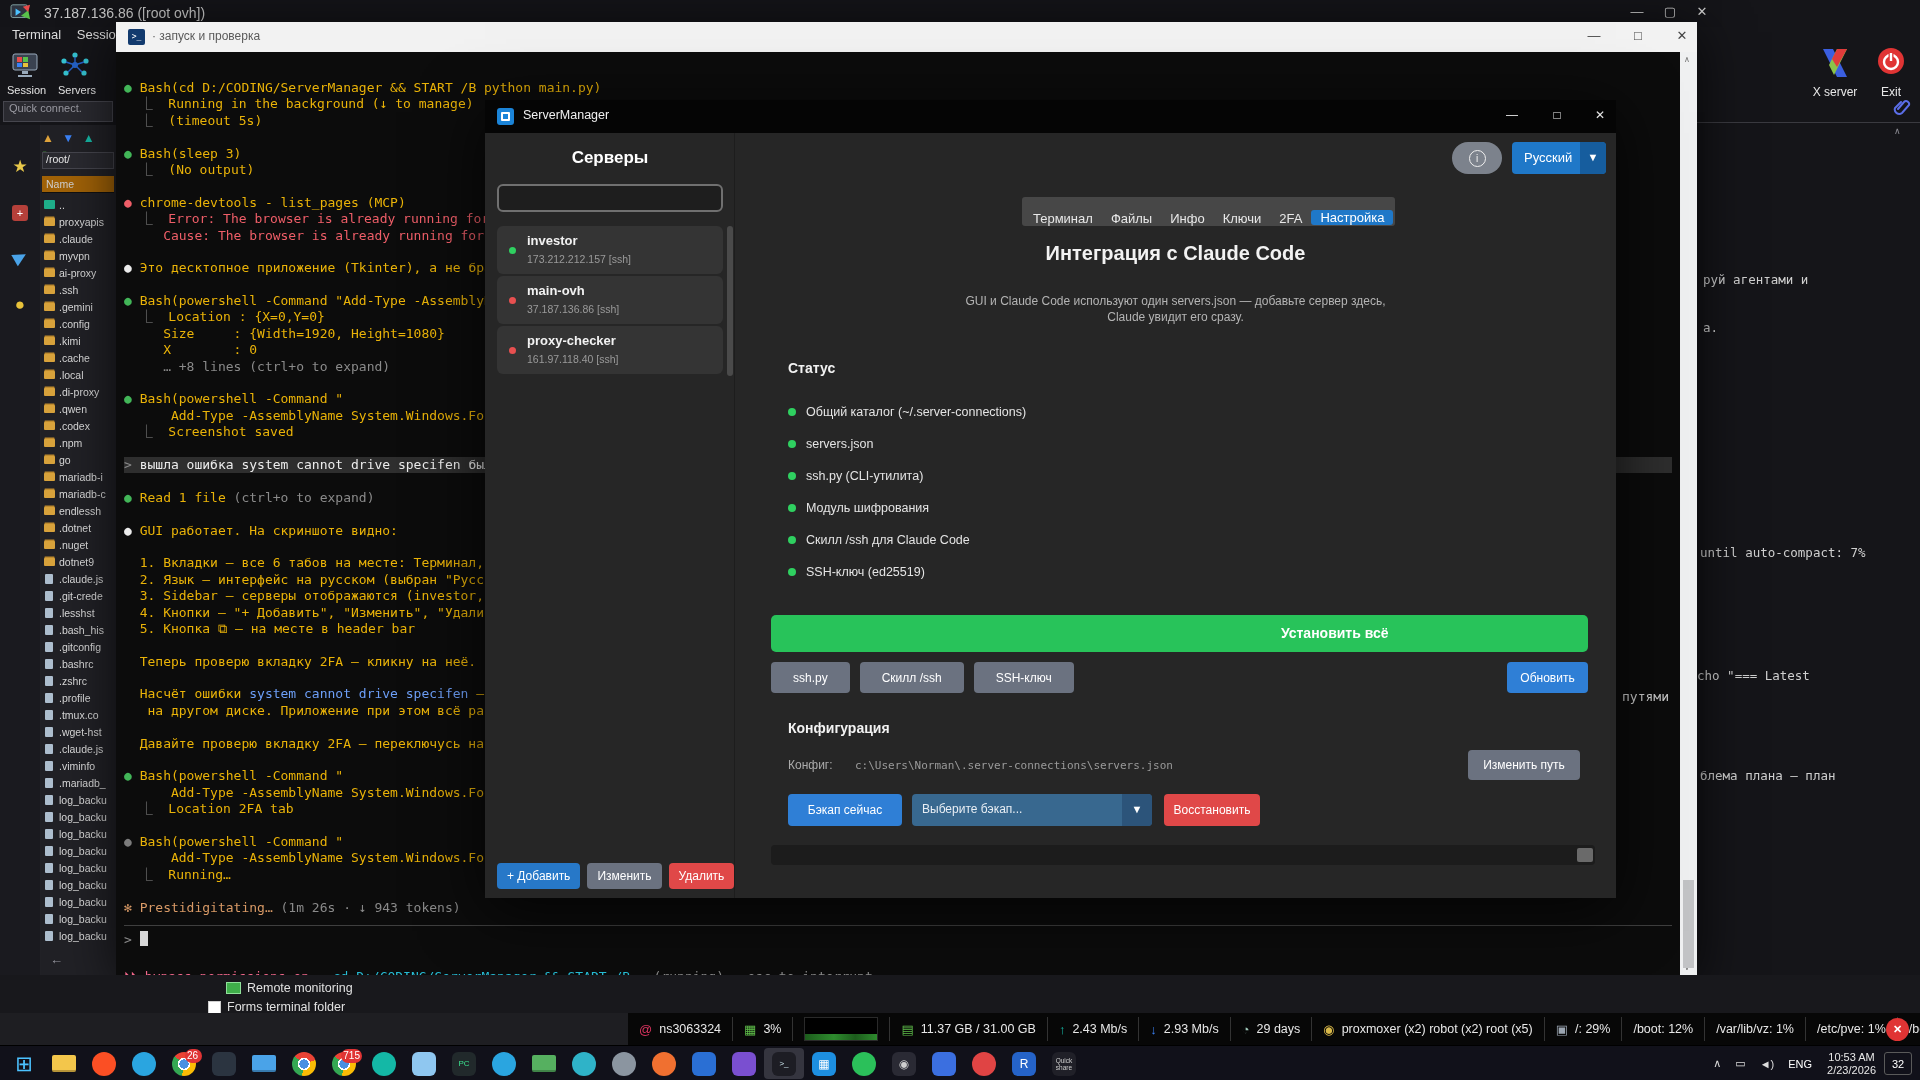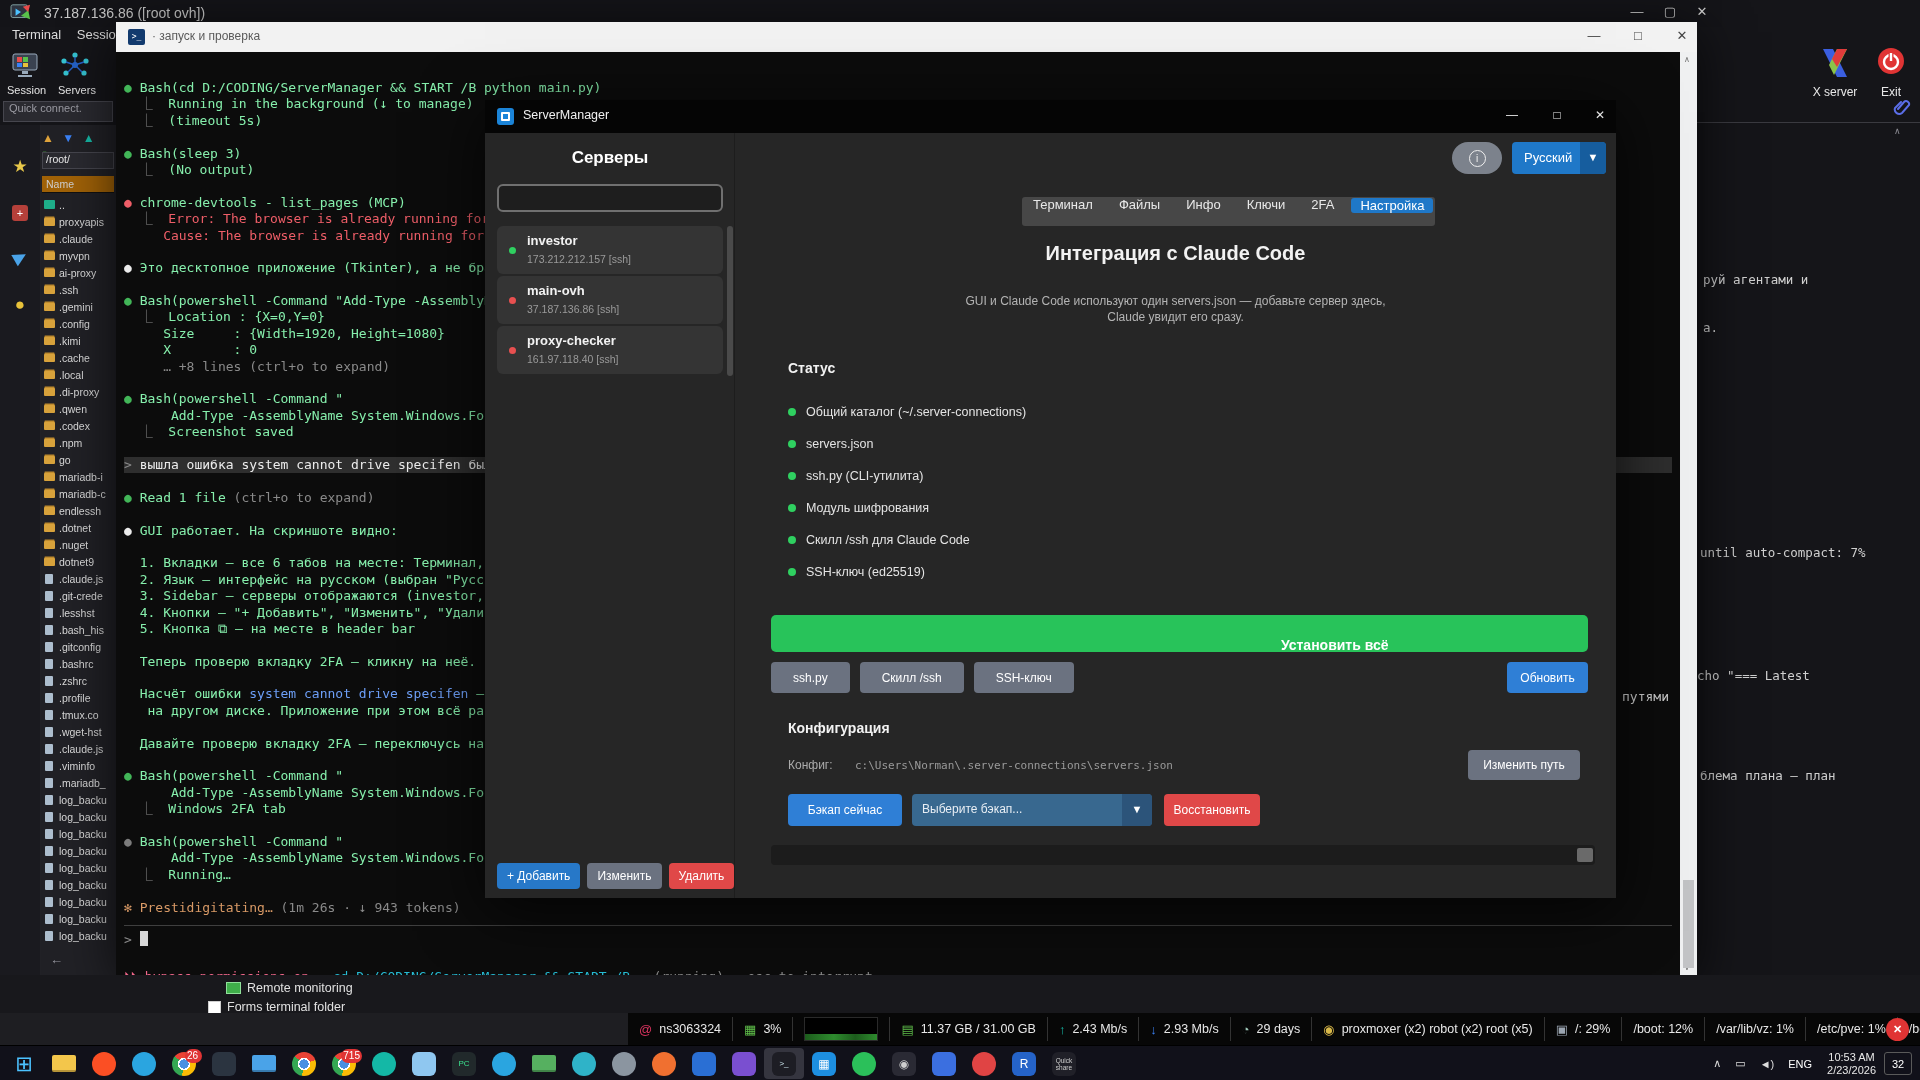--- a/index.html
+++ b/index.html
@@ -41,21 +41,21 @@
   #term-tab-title{left:36px;top:7px;color:#5a5a5a;font-size:12px;}
   .term-winbtn{top:6px;color:#444;font-size:13px;width:30px;text-align:center;}
   #term-body{left:0;top:30px;width:1564px;height:923px;background:#0c0c0c;overflow:hidden;}
   #term-scroll{left:1564px;top:30px;width:17px;height:923px;background:#eff0f1;}
   #term-scroll .arr{position:absolute;left:4px;color:#707070;font-size:8px;}
   #term-thumb{position:absolute;left:3px;top:828px;width:11px;height:88px;background:#c2c3c5;}
   #term-lines{position:absolute;left:8px;top:28px;width:1548px;}
   .tline{height:16.4px;white-space:pre;font-family:"DejaVu Sans Mono",monospace;font-size:13px;line-height:16.4px;color:#cfcfcf;}
   .tline.hl{background:#2e2e2e;}
   .c-g{color:#42b658;} .c-r{color:#ef5e68;} .c-w{color:#ececec;} .c-d{color:#8a8a8a;}
-  .c-t{color:#86efac;} .c-b{color:#6d9ff8;} .c-o{color:#d99a66;} .c-gr{color:#7c7c7c;}
+  .c-t{color:#eab308;} .c-b{color:#6d9ff8;} .c-o{color:#d99a66;} .c-gr{color:#7c7c7c;}
   .c-cy{color:#27bdd6;} .c-pk{color:#f2688c;}
   #term-sep{position:absolute;left:8px;top:873px;width:1548px;height:1px;background:#3f3f3f;}
   #term-prompt{position:absolute;left:8px;top:879px;font-size:13px;}
   #cursor-block{display:inline-block;width:8px;height:15px;background:#d8d8d8;vertical-align:-2px;margin-left:8px;}
   #term-status{position:absolute;left:8px;top:917px;font-size:13px;white-space:pre;}
   #sliver-frag{position:absolute;left:1506px;top:637px;font-size:13px;color:#cfcfcf;font-family:"DejaVu Sans Mono",monospace;}
 
   
   #sm-win{left:485px;top:100px;width:1131px;height:798px;background:#262626;box-shadow:0 12px 60px rgba(0,0,0,.75);}
   #sm-titlebar{left:0;top:0;width:100%;height:33px;background:#050505;}
@@ -76,31 +76,31 @@
   #sm-side-btns{left:12px;top:763px;width:226px;display:flex;gap:7px;}
   .sm-btn{height:26px;border-radius:4px;color:#fff;font-size:12px;display:flex;align-items:center;justify-content:center;padding:0 10px;white-space:nowrap;}
   .btn-blue{background:#2778c8;} .btn-gray{background:#6b7280;} .btn-red{background:#e04848;}
   #sm-info-pill{left:967px;top:42px;width:50px;height:32px;background:#7c828c;border-radius:16px;color:#fff;
       display:flex;align-items:center;justify-content:center;}
   #sm-info-pill .i-circ{width:15px;height:15px;border:1.5px solid #f0f0f0;border-radius:50%;font-size:10px;line-height:15px;text-align:center;color:#f0f0f0;}
   #sm-lang{left:1027px;top:42px;width:94px;height:32px;background:#1f78c8;border-radius:4px;color:#fff;font-size:13px;}
   #sm-lang-label{position:absolute;left:12px;top:8px;}
   #sm-lang-chev{position:absolute;right:0;top:0;width:26px;height:32px;background:#165d9e;border-radius:0 4px 4px 0;
       color:#fff;text-align:center;line-height:30px;font-size:11px;}
-  #sm-tabs{left:537px;top:97px;height:29px;background:#474747;border-radius:3px;display:flex;align-items:flex-start;padding:0 2px;gap:8px;}
+  #sm-tabs{left:537px;top:97px;height:29px;background:#474747;border-radius:3px;display:flex;align-items:flex-end;padding:0 2px;}
   .sm-tab{display:flex;align-items:center;padding:0 9px;color:#e8e8e8;font-size:13px;}
   .sm-tab.active{background:#1f78c8;color:#fff;border-radius:3px;margin:1px 0;}
   #sm-head{left:250px;top:142px;width:881px;text-align:center;color:#f2f2f2;font-size:20px;font-weight:bold;}
   .sm-desc{left:250px;width:881px;text-align:center;color:#b4b4b4;font-size:12px;}
   #sm-status-title{left:303px;top:260px;color:#f2f2f2;font-size:14px;font-weight:bold;}
   #sm-status-list{left:303px;top:296px;}
   .st-item{height:32px;display:flex;align-items:center;color:#e4e4e4;font-size:12.5px;}
   .st-dot{width:8px;height:8px;border-radius:50%;background:#2fd060;margin-right:10px;flex:none;}
   #sm-install{left:286px;top:515px;width:817px;height:37px;background:#28c35a;border-radius:5px;}
-  #sm-install span{position:absolute;left:69%;top:22px;transform:translateX(-50%);color:#fff;font-size:14px;font-weight:bold;}
+  #sm-install span{position:absolute;left:69%;top:10px;transform:translateX(-50%);color:#fff;font-size:14px;font-weight:bold;}
   #sm-quick{left:286px;top:562px;display:flex;gap:10px;}
   .q-btn{height:31px;background:#6b7280;border-radius:4px;color:#fff;font-size:12px;display:flex;align-items:center;justify-content:center;padding:0 22px;}
   #sm-refresh{left:1022px;top:562px;width:81px;height:31px;background:#2f7fd6;border-radius:4px;color:#fff;font-size:12px;
       display:flex;align-items:center;justify-content:center;}
   #sm-config-title{left:303px;top:620px;color:#f2f2f2;font-size:14px;font-weight:bold;}
   #sm-config-label{left:303px;top:658px;color:#ababab;font-size:12px;}
   #sm-config-path{left:370px;top:659px;color:#9a9a9a;font-size:11px;font-family:"DejaVu Sans Mono",monospace;}
   #sm-changepath{left:983px;top:650px;width:112px;height:30px;background:#6b7280;border-radius:4px;color:#fff;font-size:12px;
       display:flex;align-items:center;justify-content:center;}
   #sm-backup{left:303px;top:694px;width:114px;height:32px;background:#2f7fd6;border-radius:4px;color:#fff;font-size:12px;
@@ -492,21 +492,21 @@
           <div class="tline">&nbsp;</div>
           <div class="tline"><span class="c-t">  Теперь проверю вкладку 2FA — кликну на неё.</span></div>
           <div class="tline">&nbsp;</div>
           <div class="tline"><span class="c-t">  Насчёт ошибки </span><span class="c-b">system cannot drive specifen</span><span class="c-t"> — она связана с рабочими путями</span></div>
           <div class="tline"><span class="c-t">   на другом диске. Приложение при этом всё равно стартовало.</span></div>
           <div class="tline">&nbsp;</div>
           <div class="tline"><span class="c-t">  Давайте проверю вкладку 2FA — переключусь на неё программно.</span></div>
           <div class="tline">&nbsp;</div>
           <div class="tline"><span class="c-g">● </span><span class="c-t">Bash(powershell -Command "</span></div>
           <div class="tline"><span class="c-t">      Add-Type -AssemblyName System.Windows.Forms;</span></div>
-          <div class="tline"><span class="c-d">  ⎿  </span><span class="c-t">Windows 2FA tab</span></div>
+          <div class="tline"><span class="c-d">  ⎿  </span><span class="c-t">Location 2FA tab</span></div>
           <div class="tline">&nbsp;</div>
           <div class="tline"><span class="c-gr">● </span><span class="c-t">Bash(powershell -Command "</span></div>
           <div class="tline"><span class="c-t">      Add-Type -AssemblyName System.Windows.Forms;</span></div>
           <div class="tline"><span class="c-d">  ⎿  </span><span class="c-t">Running…</span></div>
           <div class="tline">&nbsp;</div>
           <div class="tline"><span class="c-o">✻ Prestidigitating… </span><span class="c-d">(1m 26s · ↓ 943 tokens)</span></div>
         </div>
       <div id="term-sep"></div>
       <div id="term-prompt" class="mono">
         <span class="c-d">&gt;</span><span id="cursor-block"></span>

